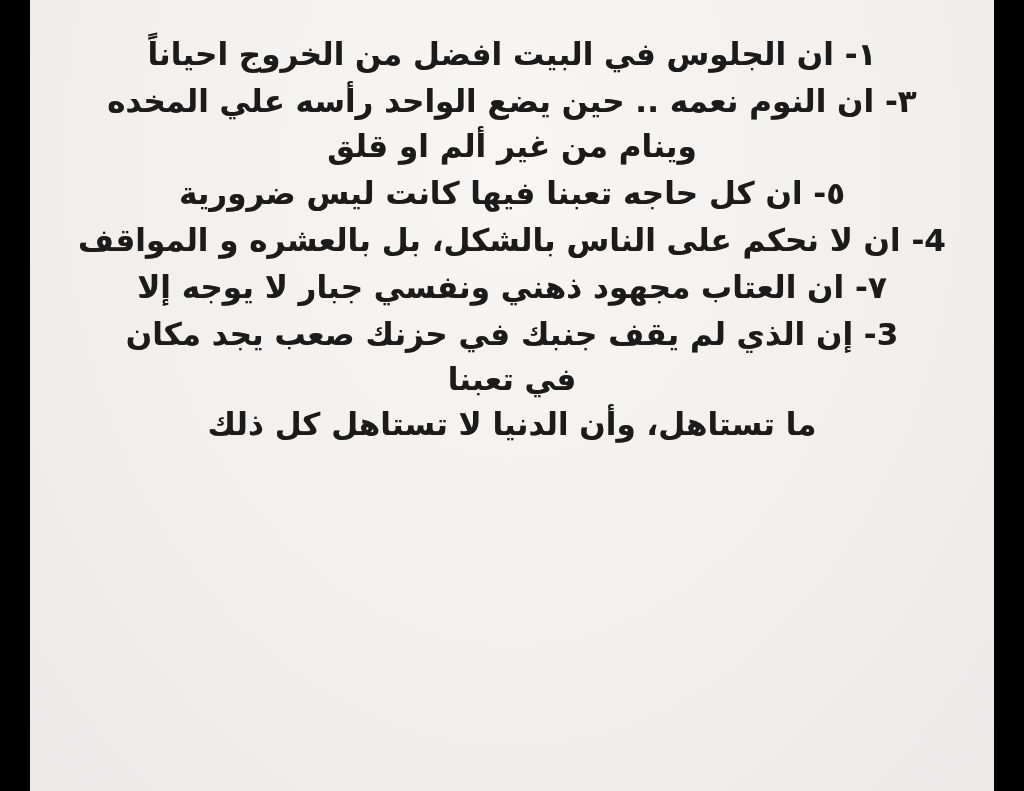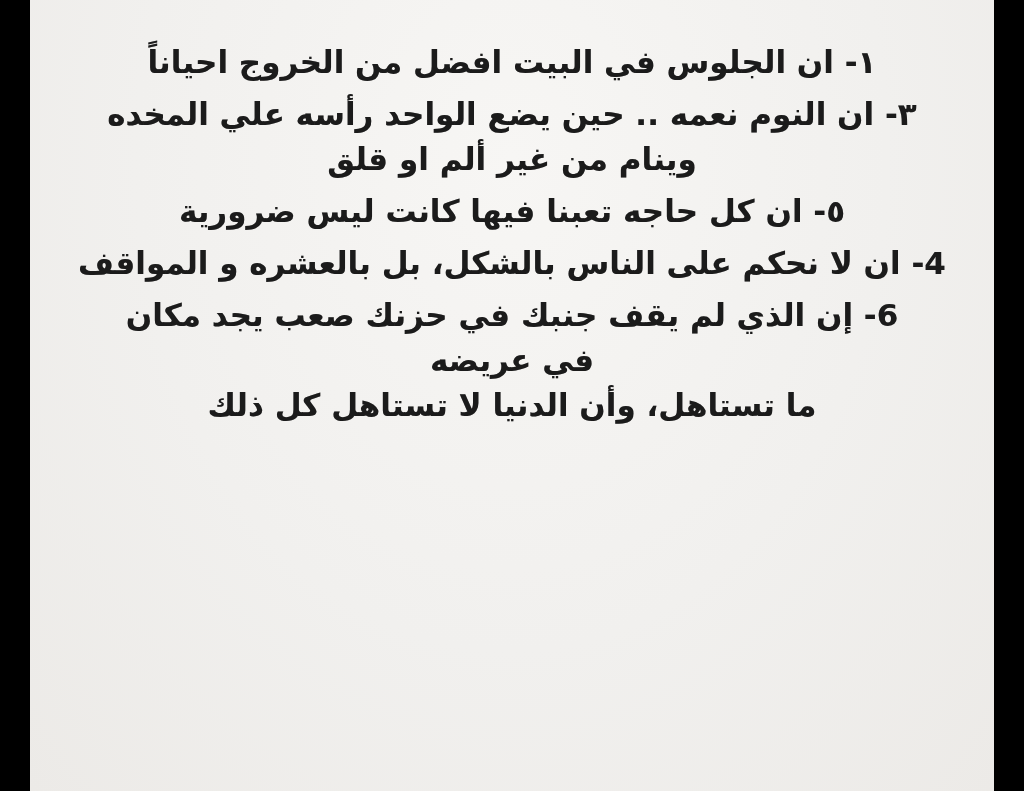--- a/index.html
+++ b/index.html
@@ -41,21 +41,21 @@
     color: #1b1b1b;
     font-size: 31px;
     line-height: 1.42;
     font-weight: 600;
     letter-spacing: 0px;
     padding-top: 14px;
   }
   .line {
     display: block;
     white-space: pre-wrap;
-    margin: 8px 0 3px 0;
+    margin: 0 0 3px 0;
     text-shadow: 0 0 0.4px rgba(0,0,0,0.35);
   }
   .line.cont {
     margin-top: -2px;
   }
   .edge-left, .edge-right {
     position: absolute;
     top: 0;
     width: 30px;
     height: 791px;
@@ -70,18 +70,19 @@
 <div class="page">
   <div class="edge-left"></div>
   <div class="edge-right"></div>
   <div class="sheet">
     <div class="lines">
       <span class="line">١- ان الجلوس في البيت افضل من الخروج احياناً</span>
       <span class="line">٣- ان النوم نعمه .. حين يضع الواحد رأسه علي المخده</span>
       <span class="line cont">وينام من غير ألم او قلق</span>
       <span class="line">٥- ان كل حاجه تعبنا فيها كانت ليس ضرورية</span>
       <span class="line">4- ان لا نحكم على الناس بالشكل، بل بالعشره و المواقف</span>
-      <span class="line">6- إن الذي لم يقف جنبك في حزنك صعب يجد مكان</span>
-      <span class="line cont">في عريضه</span>
+      <span class="line">٧- ان العتاب مجهود ذهني ونفسي جبار لا يوجه إلا</span>
+      <span class="line">3- إن الذي لم يقف جنبك في حزنك صعب يجد مكان</span>
+      <span class="line cont">في تعبنا</span>
       <span class="line cont">ما تستاهل، وأن الدنيا لا تستاهل كل ذلك</span>
     </div>
   </div>
 </div>
 
 </body></html>

